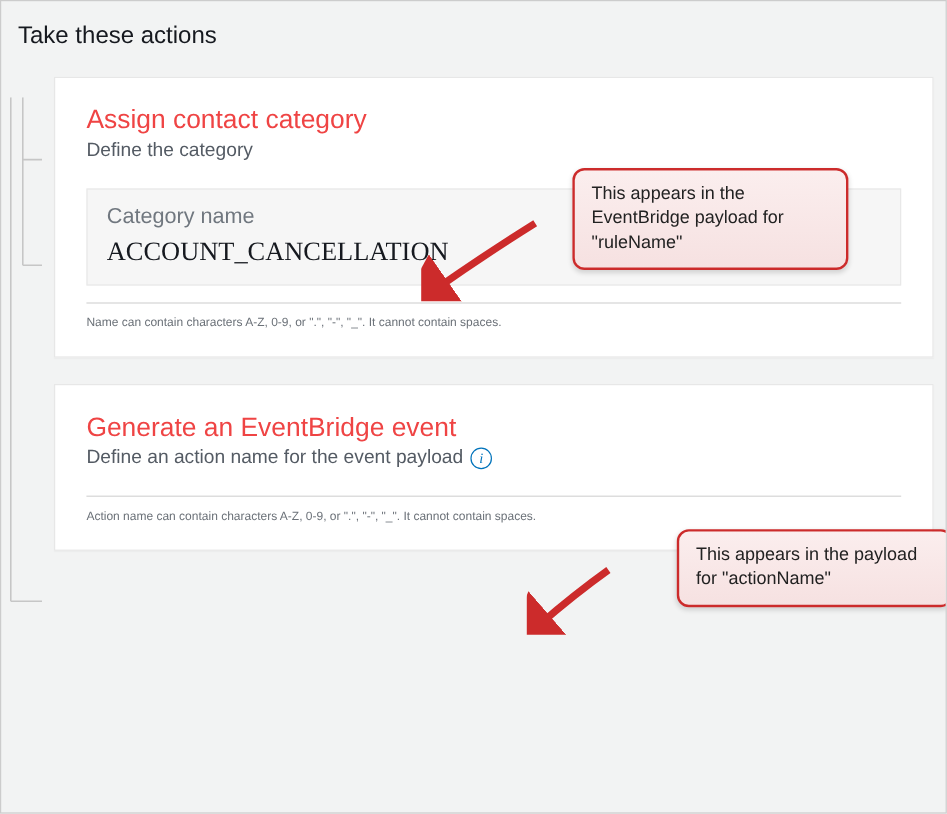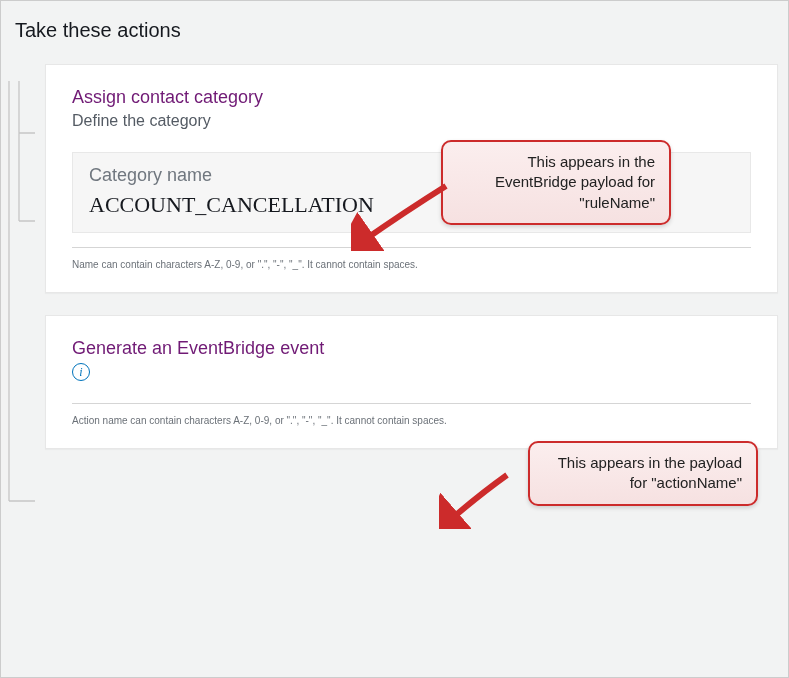--- a/index.html
+++ b/index.html
@@ -34,23 +34,23 @@
     margin-left: 34px;
   }
   .card {
     background: #fff;
     border: 1px solid #e7e7e7;
     padding: 22px 26px 20px 26px;
     margin-bottom: 22px;
     box-shadow: 0 1px 1px rgba(0,0,0,0.03);
   }
   .card-title {
-    font-size: 18px;
+    font-size: 22px;
     font-weight: 400;
-    color: #701a75;
+    color: #ef4444;
     margin-bottom: 4px;
   }
   .card-sub {
     font-size: 16px;
     color: #545b64;
     margin-bottom: 22px;
     display: flex;
     align-items: flex-start;
     gap: 6px;
   }
@@ -94,23 +94,24 @@
   }
   .callout {
     position: absolute;
     background: linear-gradient(#fbeeee, #f6e1e1);
     border: 2px solid #cc2b2b;
     border-radius: 10px;
     padding: 10px 14px;
     width: 230px;
     color: #222;
     font-size: 15px;
-    text-align: right;
+    text-align: left;
     box-shadow: 0 2px 4px rgba(0,0,0,0.15);
     line-height: 1.35;
+    margin-left: 36px;
   }
   .arrow {
     position: absolute;
     pointer-events: none;
   }
 </style>
 </head>
 <body>
 
 <div class="page">
@@ -131,20 +132,21 @@
         <div class="field-label">Category name</div>
         <div class="field-value">ACCOUNT_CANCELLATION</div>
       </div>
       <hr class="divider">
       <div class="helper">Name can contain characters A-Z, 0-9, or ".", "-", "_". It cannot contain spaces.</div>
     </div>
 
     <div class="card">
       <div class="card-title">Generate an EventBridge event</div>
       <div class="card-sub">
+        <span>Define an action name for the event payload</span>
         <span class="info-icon">i</span>
       </div>
       <hr class="divider">
       <div class="helper">Action name can contain characters A-Z, 0-9, or ".", "-", "_". It cannot contain spaces.</div>
     </div>
   </div>
 </div>
 
 <div class="callout" style="left:440px; top:139px;">
   <span>This appears in the EventBridge payload for "ruleName"</span>

